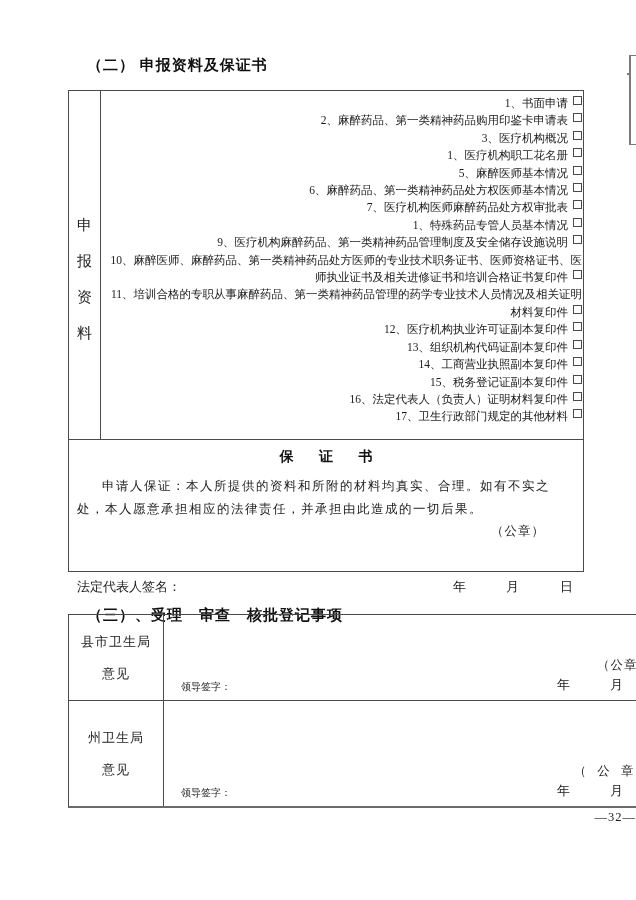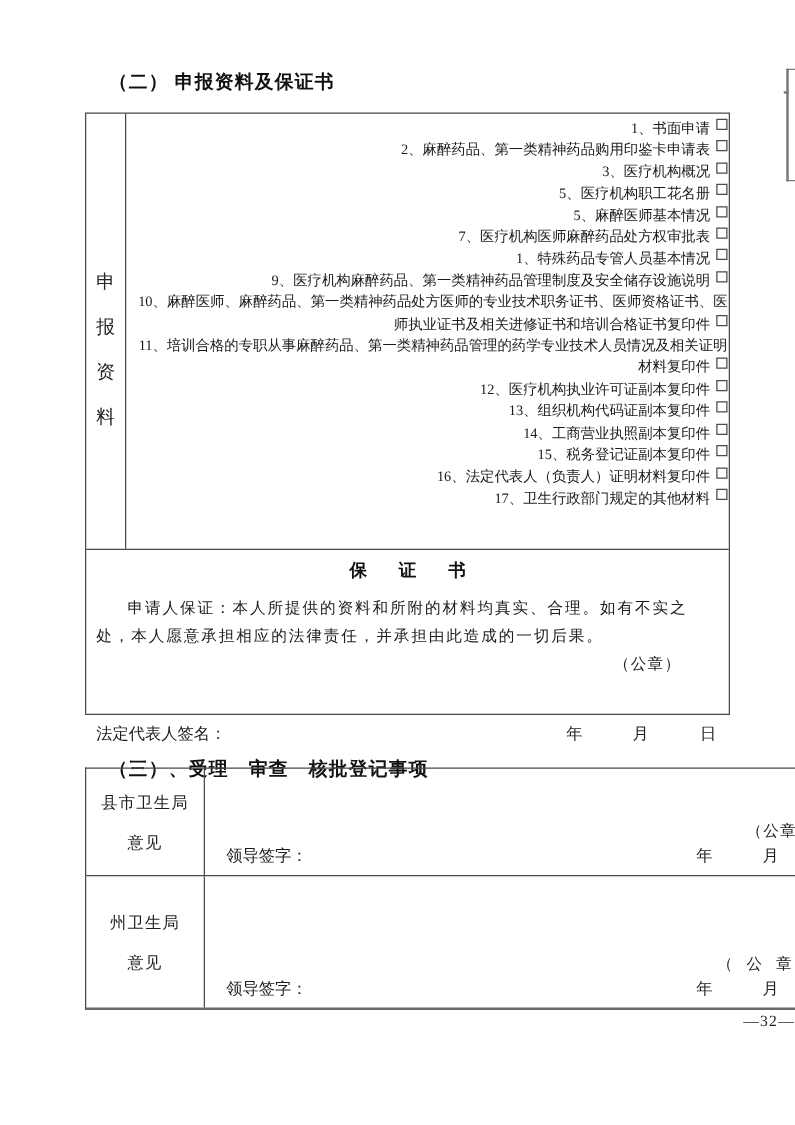--- a/index.html
+++ b/index.html
@@ -98,21 +98,21 @@
   .t2-left {
     width:95px; border-right:1px solid #4a4a4a;
     display:flex; flex-direction:column;
     align-items:center; justify-content:center;
     gap:14px;
     font-size:13px; letter-spacing:1px;
   }
   .t2-right { position:relative; flex:1; }
   .t2-seal  { position:absolute; right:38px; bottom:26px; font-size:12.5px; letter-spacing:1px; }
   .t2-seal.wide { right:28px; letter-spacing:4px; }
-  .t2-sign  { position:absolute; left:17px; bottom:6px; font-size:13px; }
+  .t2-sign  { position:absolute; left:17px; bottom:6px; font-size:10px; }
   .t2-dates { position:absolute; right:12px; bottom:6px; font-size:13px; }
 
   
   .page-num {
     position:absolute; left:0; top:810px; width:636px;
     text-align:right; font-size:12.5px; letter-spacing:1px;
   }
 
   
   .edge-artifact {
@@ -142,22 +142,23 @@
     <span>申</span>
     <span>报</span>
     <span>资</span>
     <span>料</span>
   </div>
 
   <div class="tbl1-items">
     <div class="item"><span>1、书面申请</span><span class="cb"></span></div>
     <div class="item"><span>2、麻醉药品、第一类精神药品购用印鉴卡申请表</span><span class="cb"></span></div>
     <div class="item"><span>3、医疗机构概况</span><span class="cb"></span></div>
-    <div class="item"><span>5、医疗机构职工花名册</span><span class="cb"></span></div>
+    <div class="item"><span>1、医疗机构职工花名册</span><span class="cb"></span></div>
     <div class="item"><span>5、麻醉医师基本情况</span><span class="cb"></span></div>
+    <div class="item"><span>6、麻醉药品、第一类精神药品处方权医师基本情况</span><span class="cb"></span></div>
     <div class="item"><span>7、医疗机构医师麻醉药品处方权审批表</span><span class="cb"></span></div>
     <div class="item"><span>1、特殊药品专管人员基本情况</span><span class="cb"></span></div>
     <div class="item"><span>9、医疗机构麻醉药品、第一类精神药品管理制度及安全储存设施说明</span><span class="cb"></span></div>
     <div class="item"><span>10、麻醉医师、麻醉药品、第一类精神药品处方医师的专业技术职务证书、医师资格证书、医师执业证书及相关进修证书和培训合格证书复印件</span><span class="cb"></span></div>
     <div class="item"><span>11、培训合格的专职从事麻醉药品、第一类精神药品管理的药学专业技术人员情况及相关证明材料复印件</span><span class="cb"></span></div>
     <div class="item"><span>12、医疗机构执业许可证副本复印件</span><span class="cb"></span></div>
     <div class="item"><span>13、组织机构代码证副本复印件</span><span class="cb"></span></div>
     <div class="item"><span>14、工商营业执照副本复印件</span><span class="cb"></span></div>
     <div class="item"><span>15、税务登记证副本复印件</span><span class="cb"></span></div>
     <div class="item"><span>16、法定代表人（负责人）证明材料复印件</span><span class="cb"></span></div>

